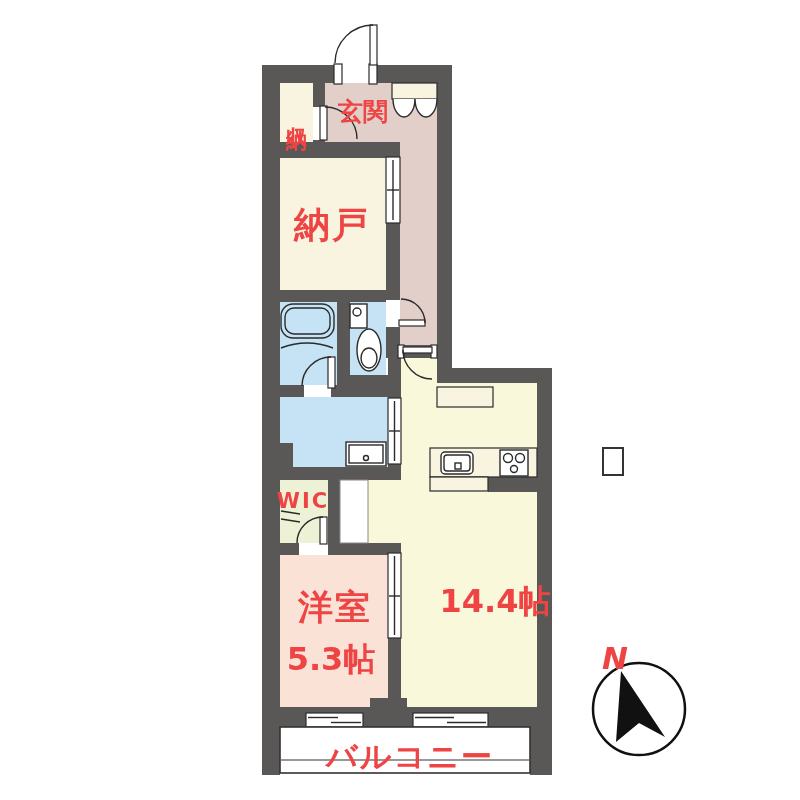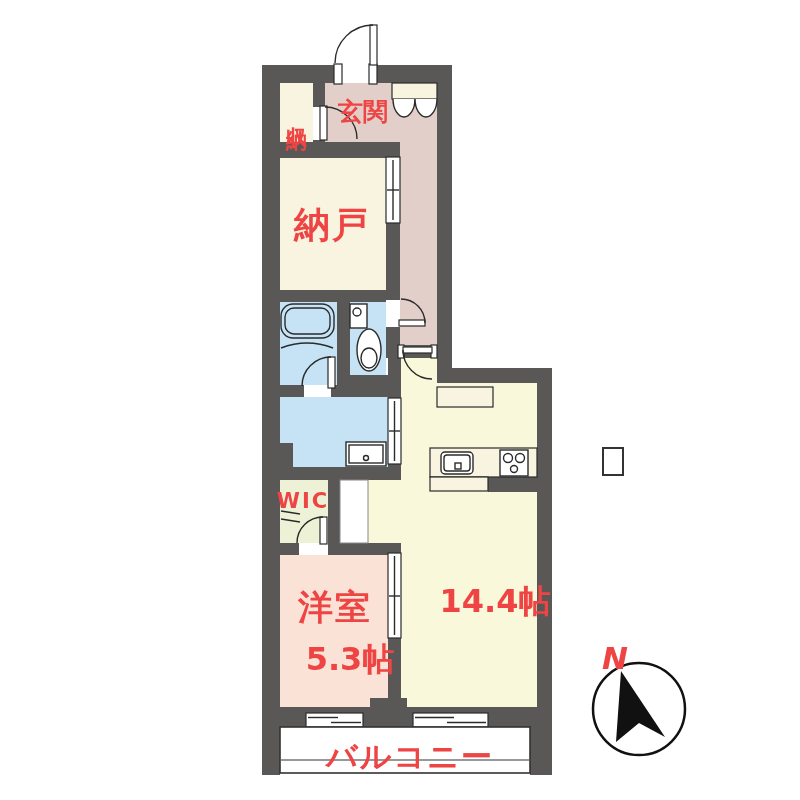--- a/index.html
+++ b/index.html
@@ -221,17 +221,17 @@
       <circle cx="639" cy="709" r="46" fill="#ffffff" stroke="#111" stroke-width="2.5"></circle>
       <polygon points="621,671 665,737 639,723 616,742" fill="#111"></polygon>
     </g>
   </svg>
 
   <div class="lbl lbl-genkan" style="left:363px;top:111px;">玄関</div>
   <div class="lbl lbl-shuno" style="left:296px;top:113px;">収納</div>
   <div class="lbl lbl-nando" style="left:332px;top:225px;">納戸</div>
   <div class="lbl lbl-wic" style="left:303px;top:501px;">WIC</div>
   <div class="lbl lbl-room" style="left:335px;top:607px;">洋室</div>
-  <div class="lbl lbl-size" style="left:350px;top:659px;">5.3帖</div>
+  <div class="lbl lbl-size" style="left:331px;top:659px;">5.3帖</div>
   <div class="lbl lbl-size" style="left:495px;top:601px;">14.4帖</div>
   <div class="lbl lbl-balcony" style="left:410px;top:743px;">バルコニー</div>
   <div class="lbl lbl-north" style="left:615px;top:658px;">N</div>
 </div>
 
 </body></html>

